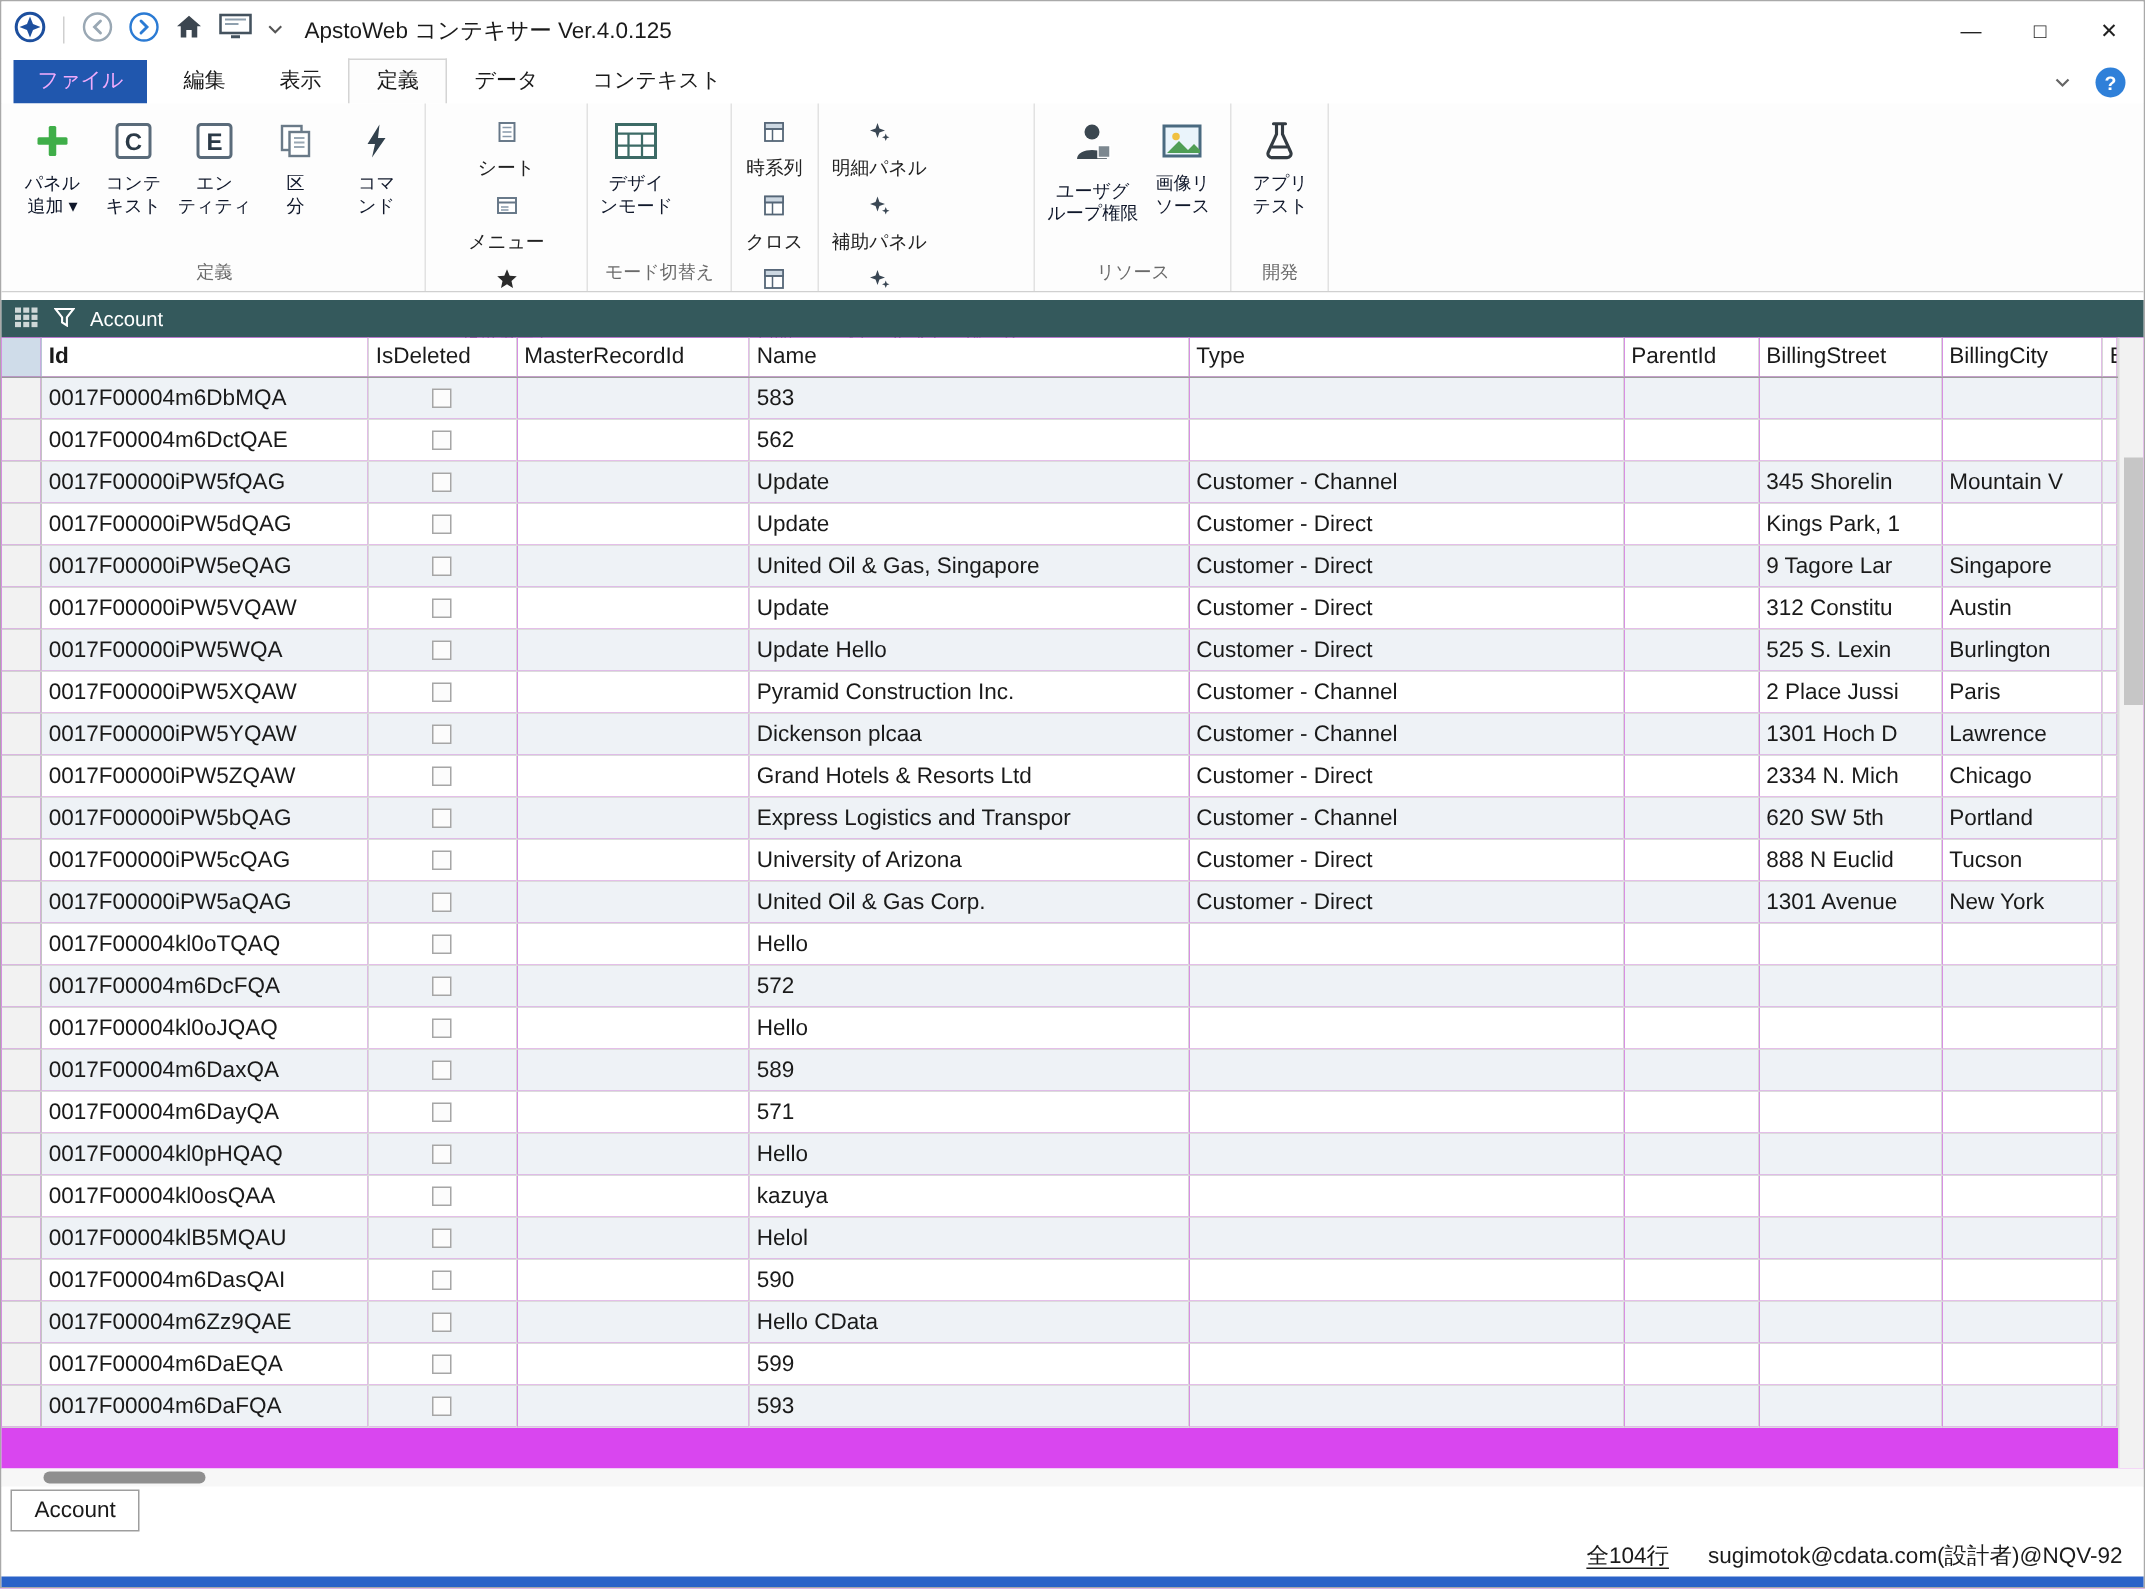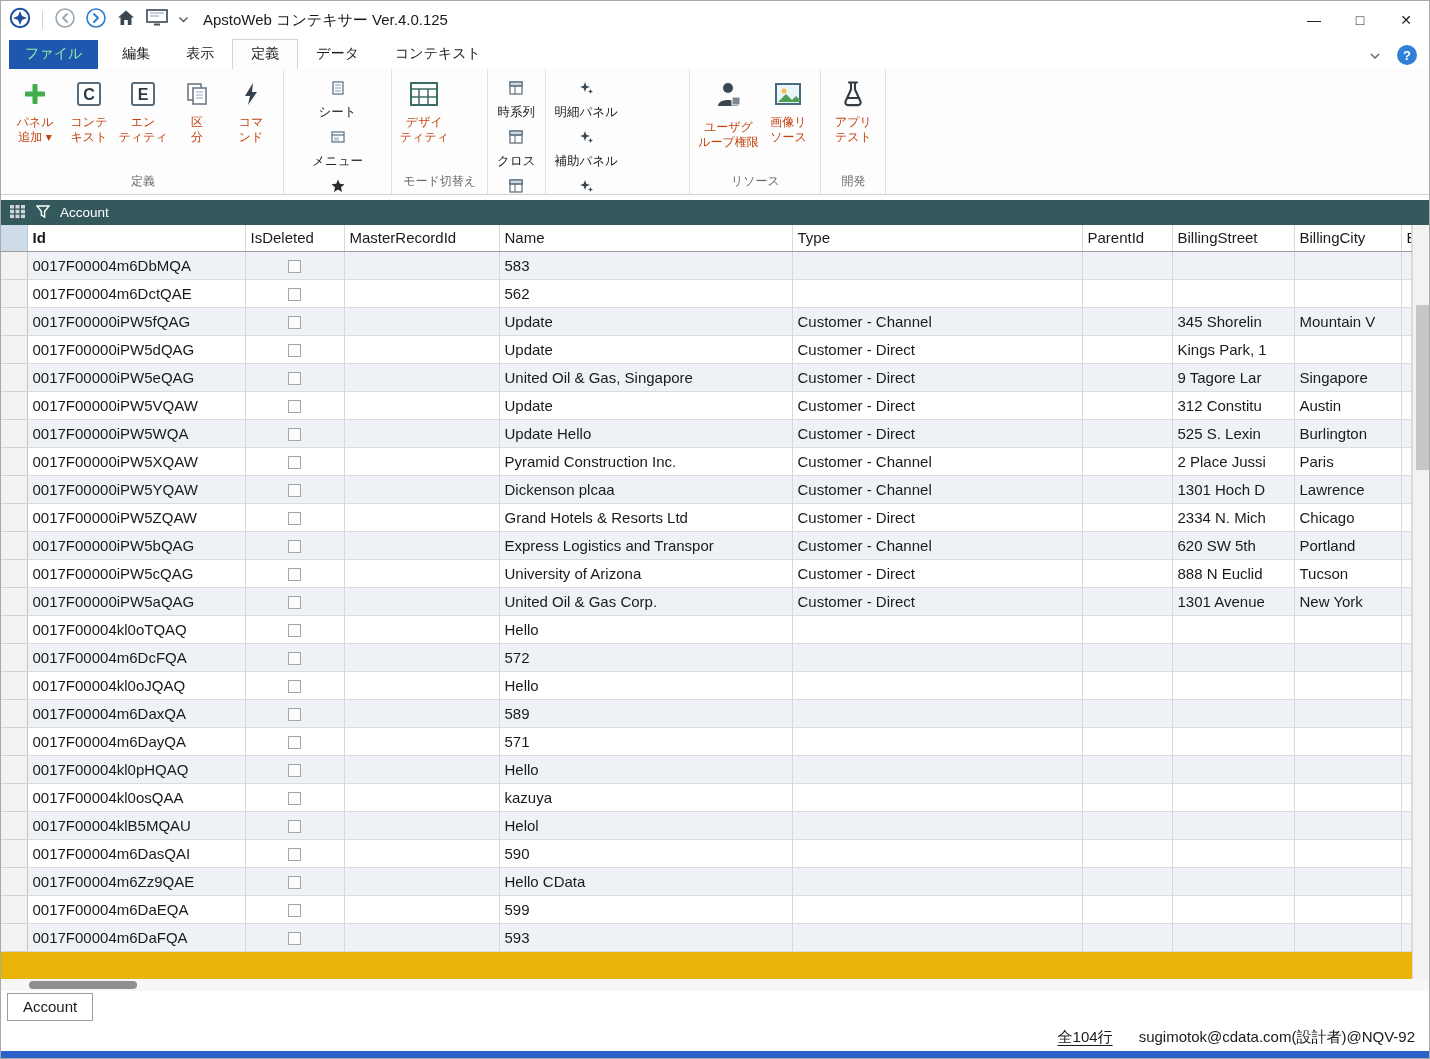--- a/index.html
+++ b/index.html
@@ -11,44 +11,44 @@
   .tb-icons { display:flex; align-items:center; gap:9px; }
   .tb-sep { width:1px; height:18px; background:#cfcfcf; margin:0 2px; }
   .tb-title { margin-left:14px; font-size:15px; color:#1a1a1a; white-space:nowrap; }
   .win-controls { margin-left:auto; display:flex; height:38px; }
   .win-btn { width:46px; height:38px; display:flex; align-items:center; justify-content:center; font-size:14px; color:#222; }
   .tb-chev { font-size:9px; color:#555; }
 
   
   .menubar { height:30px; display:flex; align-items:flex-end; background:#fff; flex:none; padding-left:8px; }
   .mtab { padding:5px 18px 6px; font-size:14px; color:#1a1a1a; white-space:nowrap; }
-  .mtab-file { background:#2057ae; color:#86efac; padding:5px 16px 6px; margin-right:6px; }
+  .mtab-file { background:#2057ae; color:#f0abfc; padding:5px 16px 6px; margin-right:6px; }
   .mtab.active { background:#fdfdfd; border:1px solid #d4d4d4; border-bottom:none; }
   .menubar-right { margin-left:auto; display:flex; align-items:center; gap:16px; padding-right:12px; padding-bottom:4px; }
   .help-btn { width:20px; height:20px; border-radius:50%; background:#2f80d9; color:#fff; font-size:13px; font-weight:bold; display:flex; align-items:center; justify-content:center; }
 
   
   .ribbon { height:126px; background:#fdfdfd; border-bottom:1px solid #d0d0d0; display:flex; flex:none; padding-left:2px; }
   .rgroup { display:flex; flex-direction:column; border-right:1px solid #e2e2e2; padding:2px 5px 0; }
   .rgroup-content { flex:1; display:flex; align-items:flex-start; }
   .rgroup-label { text-align:center; font-size:12px; color:#6a6a6a; padding:1px 6px 4px; white-space:nowrap; }
   .rbtn-lg { width:54px; display:flex; flex-direction:column; align-items:center; padding-top:7px; gap:5px; }
   .rbtn-lg.wide { width:66px;gap:10px; }
   .rbtn-lg .ricon { height:32px; display:flex; align-items:center; justify-content:center; }
-  .rbtn-lg .rlbl { font-size:12px; line-height:15px; text-align:center; white-space:pre-line; color:#c2410c; }
+  .rbtn-lg .rlbl { font-size:12px; line-height:15px; text-align:center; white-space:pre-line; color:#0f172a; }
   .rstack { display:flex; flex-direction:column; padding-top:9px; gap:7px; }
   .rbtn-sm { display:flex; align-items:center; gap:6px; font-size:12.5px; color:#222; padding:1px 4px; white-space:nowrap;flex-direction:column; }
 
   
   .gap5 { height:5px; background:#fff; flex:none; }
   .panel-header { height:25px; background:#34595c; color:#fff; display:flex; align-items:center; gap:10px; padding-left:8px; font-size:13.5px; flex:none; }
   .panel-title { font-size:13.5px; }
 
   
-  .grid-wrap { flex:1; display:flex; overflow:hidden; background:#eab308; }
+  .grid-wrap { flex:1; display:flex; overflow:hidden; background:#d946ef; }
   table { border-collapse:collapse; table-layout:fixed; width:1410px; align-self:flex-start; flex:none; }
   th, td { overflow:hidden; white-space:nowrap; border-right:1px solid #d8d8d8; border-bottom:1px solid #dcdcdc; padding:0 5px; height:28px; font-size:15px; color:#1a1a1a; text-align:left; }
   thead th { background:#fff; font-weight:400; border-bottom:1px solid #9b9b9b; height:26px; }
   thead th.col-id { font-weight:700; }
   thead th.corner { background:#cfdce9; border-right:1px solid #b9c6d4; }
   td.rowhdr { background:#f2f2f2 !important; border-right:1px solid #c4c4c4; border-bottom:1px solid #d2d2d2; }
   tbody tr:nth-of-type(odd) td { background:#eef2f6; }
   tbody tr:nth-of-type(even) td { background:#ffffff; }
   td.c-del { text-align:center; }
   .checkbox { width:13px; height:13px; border:1px solid #a6a6a6; background:#fcfcfc; display:inline-block; vertical-align:middle; }
@@ -230,21 +230,21 @@
     <div class="rgroup">
       <div class="rgroup-content">
         <div class="rbtn-lg">
           <span class="ricon">
             <svg width="30" height="28" viewBox="0 0 30 28">
                 <rect x="2" y="3" width="26" height="22" fill="#fff" stroke="#3d6b66" stroke-width="2"></rect>
                 <path d="M2 9 h26 M10 9 v16 M19 9 v16 M2 17 h26" stroke="#3d6b66" stroke-width="1.5"></path>
               </svg>
           </span>
           <span class="rlbl">デザイ
-ティティ</span>
+ンモード</span>
         </div>
       </div>
       <div class="rgroup-label">モード切替え</div>
     </div>
 
     <div class="rgroup">
       <div class="rgroup-content">
         <div class="rstack">
           <div class="rbtn-sm">
             <span>

